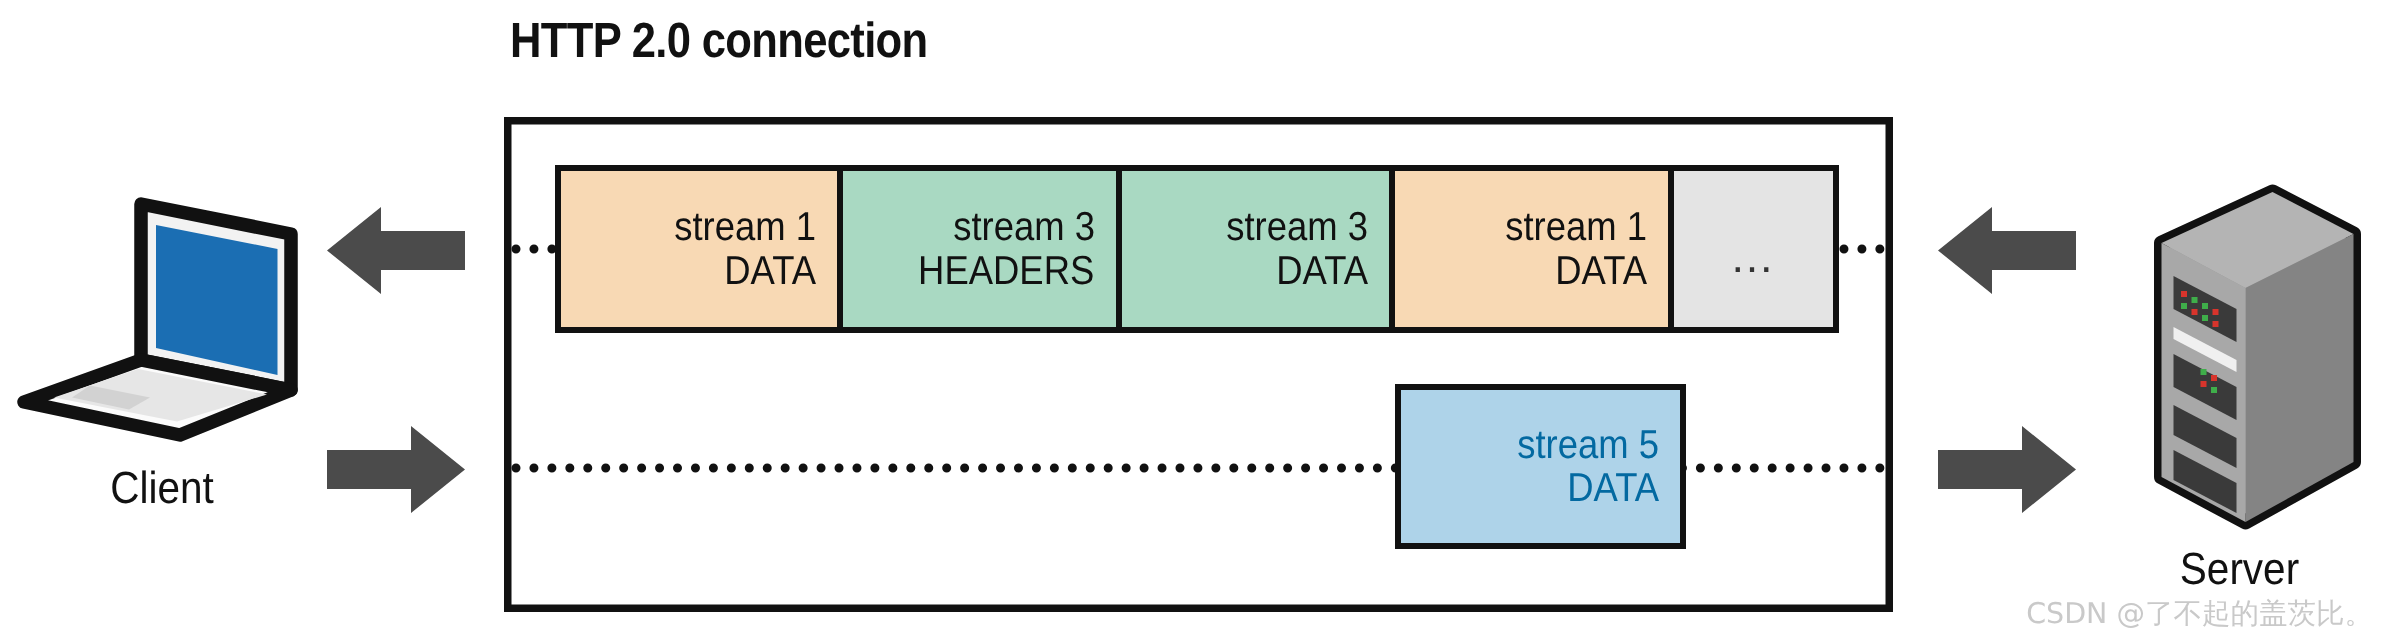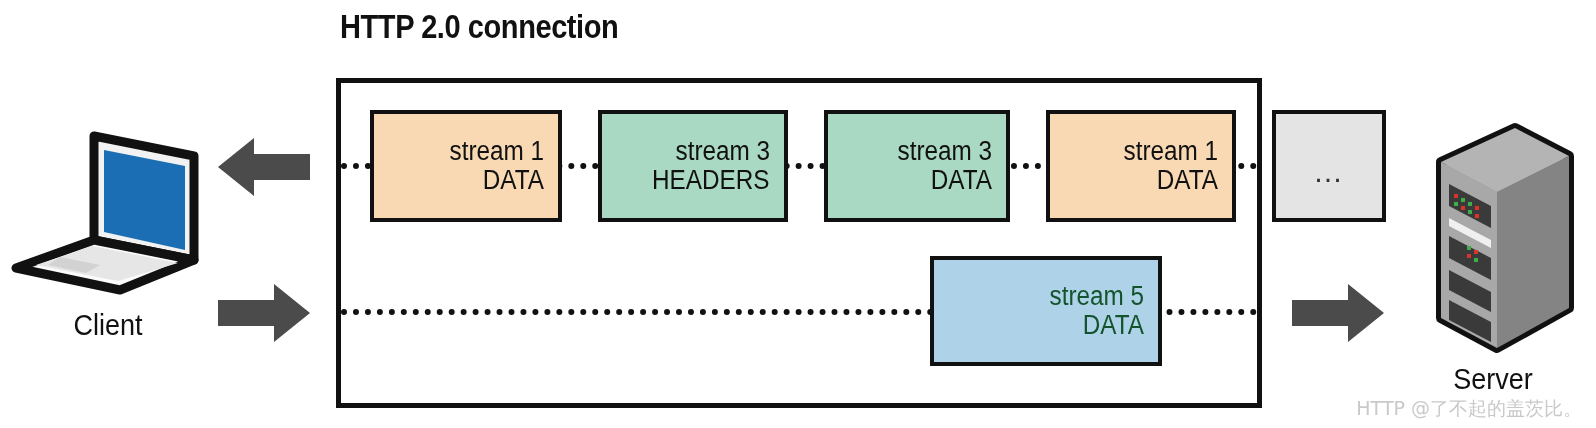--- a/index.html
+++ b/index.html
@@ -63,21 +63,20 @@
   }
 
   
   #frame-row {
     position: absolute;
     left: 370px;
     top: 110px;
     height: 112px;
     display: flex;
     align-items: stretch;
-    gap: 40px;
   }
   .frame {
     border: 4px solid #111111;
     box-sizing: border-box;
     margin-right: -4px;
     display: flex;
     flex-direction: column;
     align-items: flex-end;
     justify-content: center;
     padding: 0 14px 0 10px;
@@ -102,30 +101,30 @@
     color: #333333;
     position: relative;
     top: 6px;
   }
 
   
   #stream5-frame {
     position: absolute;
     left: 930px;
     top: 256px;
-    width: 232px;
+    width: 194px;
     height: 110px;
     border: 4px solid #111111;
     box-sizing: border-box;
     display: flex;
     flex-direction: column;
     align-items: flex-end;
     justify-content: center;
     padding: 0 14px 0 10px;
-    color: #14532d;
+    color: #0369a1;
   }
 
   
   .arrow {
     position: absolute;
     width: 92px;
     height: 62px;
   }
   #arrow-server-to-client-top { left: 218px; top: 136px; }
   #arrow-client-to-server-bottom { left: 218px; top: 282px; }
@@ -267,15 +266,15 @@
       <div class="frame-line">…</div>
     </div>
 
   </div>
 
   <div id="stream5-frame" style="background: rgb(174, 211, 233);">
     <div class="frame-line">stream 5</div>
     <div class="frame-line">DATA</div>
   </div>
 
-  <div id="watermark">HTTP @了不起的盖茨比。</div>
+  <div id="watermark">CSDN @了不起的盖茨比。</div>
 
 </div>
 
 </body></html>

